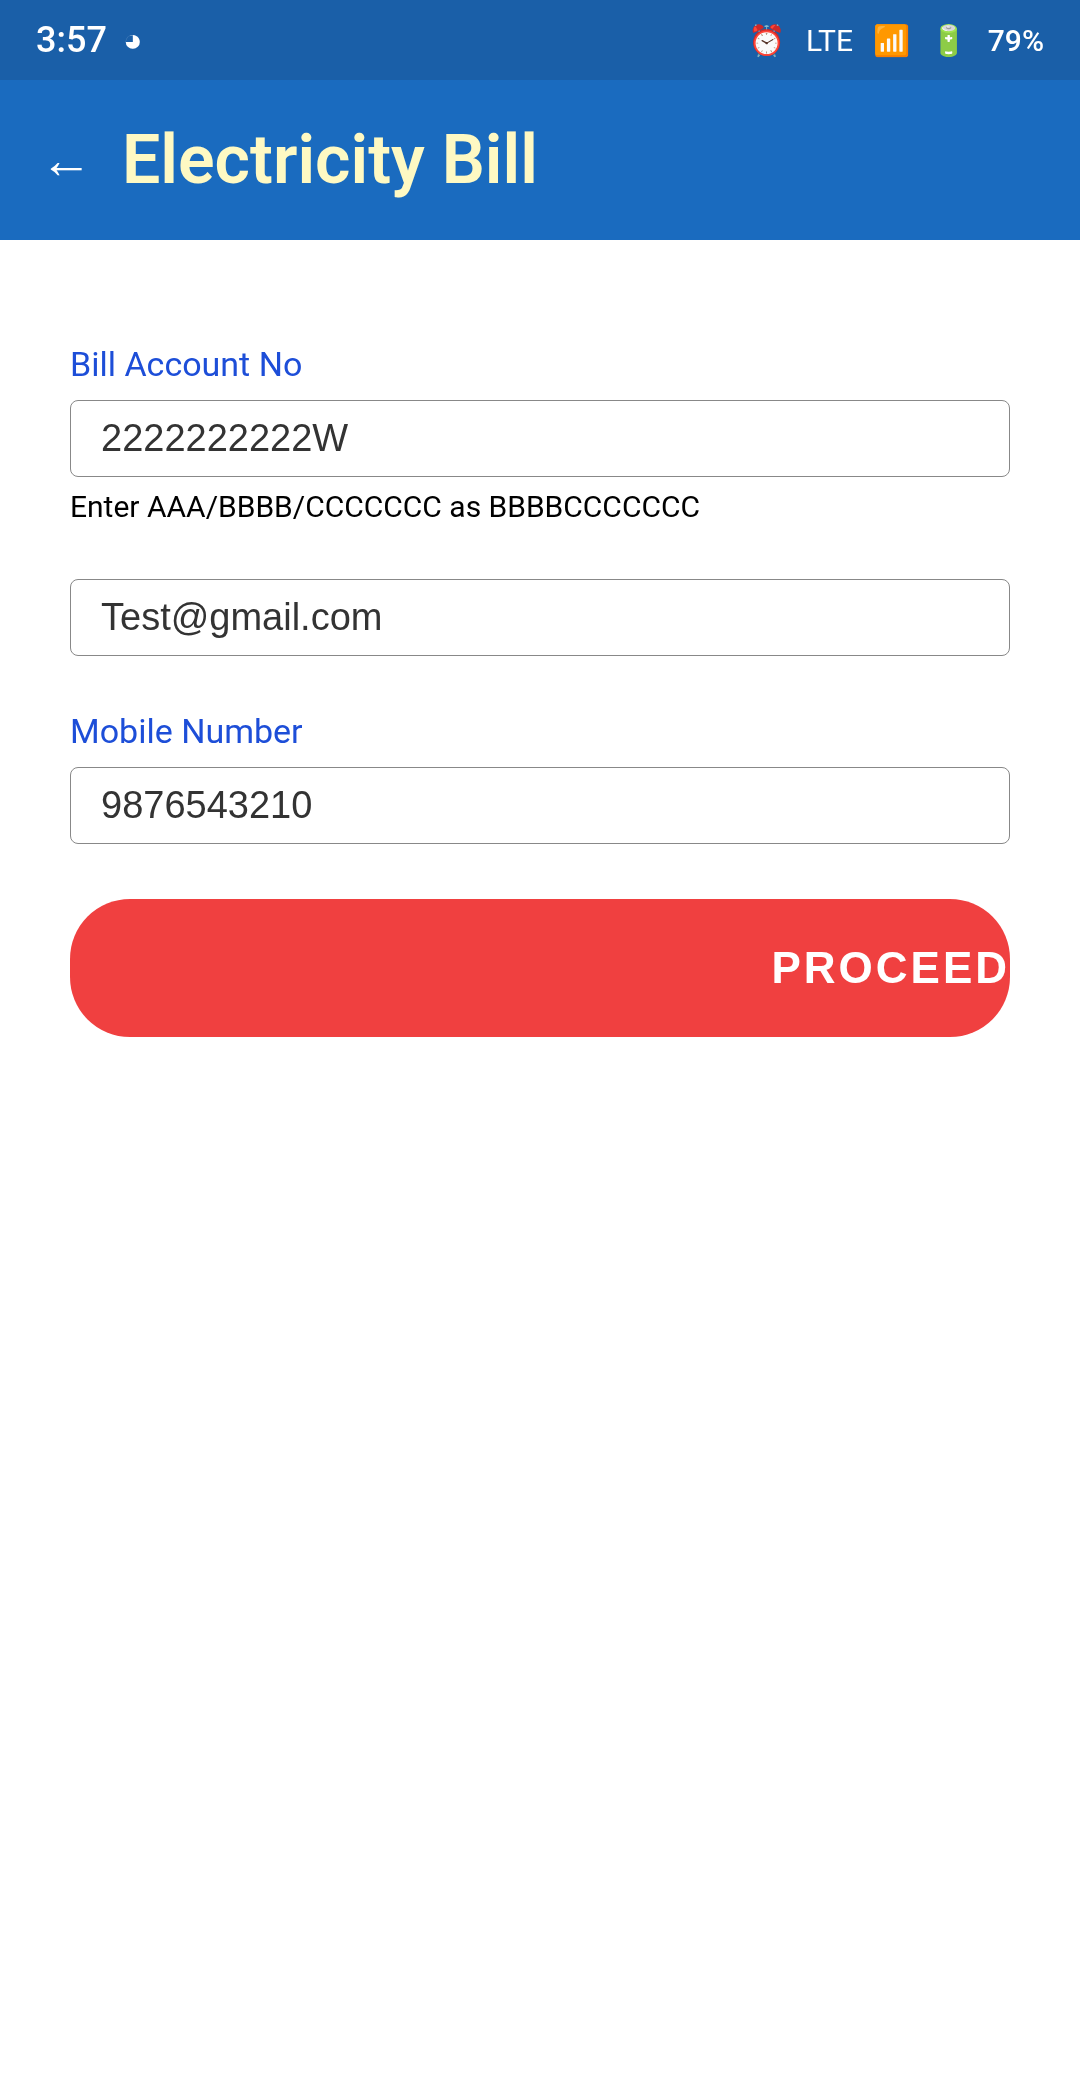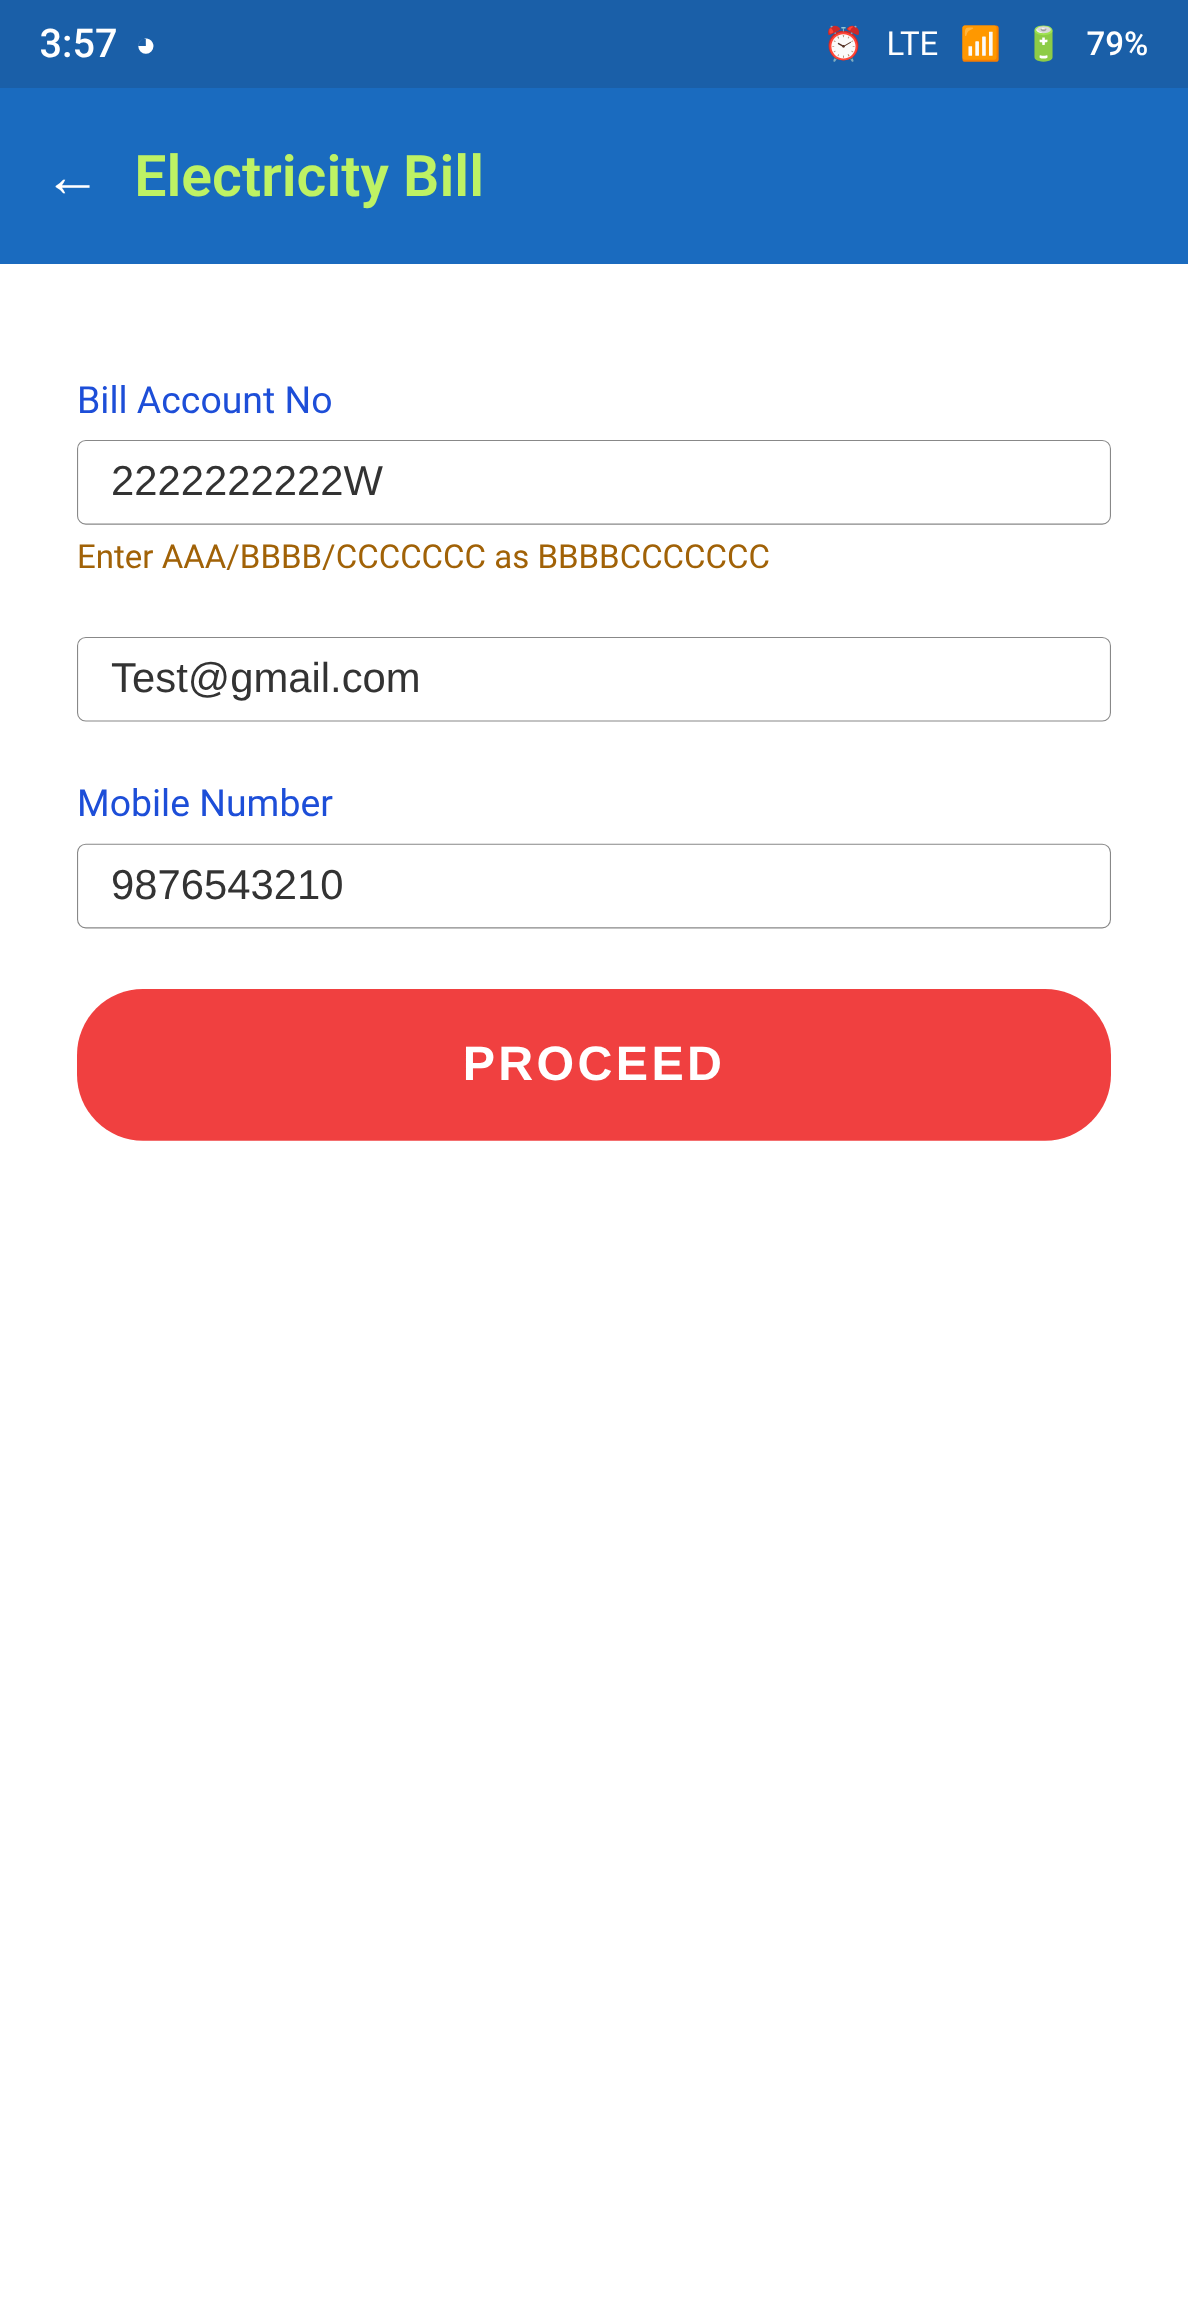--- a/index.html
+++ b/index.html
@@ -71,22 +71,22 @@
 
     .back-arrow {
       color: #ffffff;
       font-size: 52px;
       margin-right: 30px;
       cursor: pointer;
       font-weight: 300;
     }
 
     .header-title {
-      color: #bef264;
-      font-size: 52px;
+      color: #fef9c3;
+      font-size: 68px;
       font-weight: 600;
     }
 
     
     .main-content {
       padding: 60px 70px;
       background: #ffffff;
     }
 
     
@@ -108,39 +108,39 @@
       border-radius: 8px;
       padding: 16px 30px;
       font-size: 38px;
       color: #333333;
       background: #ffffff;
       outline: none;
       font-family: Arial, sans-serif;
     }
 
     .error-hint {
-      color: #a16207;
+      color: #000000;
       font-size: 30px;
       margin-top: 12px;
       display: block;
     }
 
     
     .proceed-btn {
       width: 100%;
       background: #f04040;
       color: #ffffff;
       border: none;
       border-radius: 60px;
       padding: 44px 0;
       font-size: 44px;
       font-weight: 700;
       letter-spacing: 3px;
       cursor: pointer;
-      text-align: center;
+      text-align: right;
       margin-top: 20px;
       display: block;
     }
   </style>
 </head>
 <body>
 
 <div class="status-bar">
   <div class="status-bar-left">
     <span class="status-time">3:57</span>

